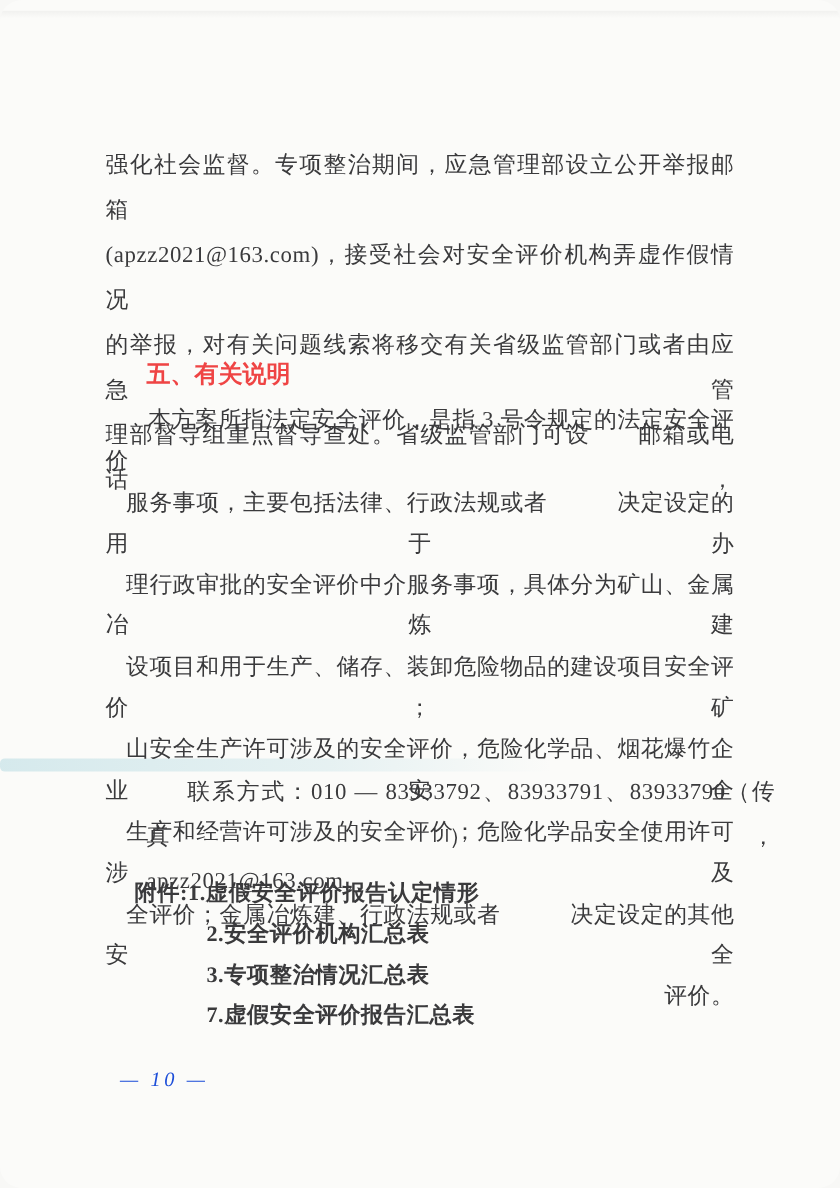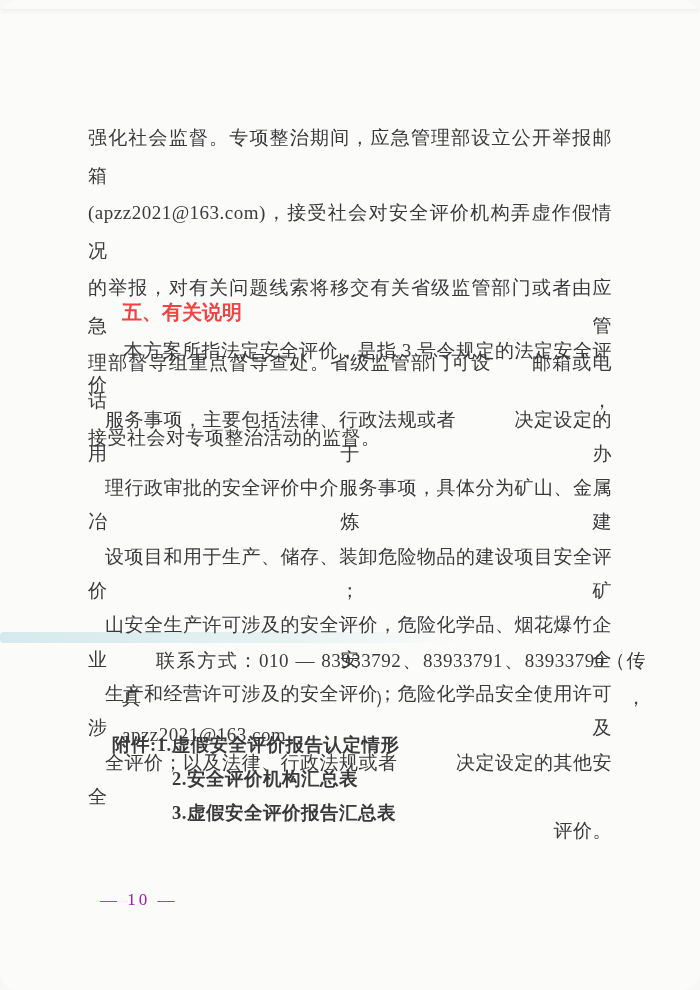--- a/index.html
+++ b/index.html
@@ -80,58 +80,59 @@
   .att-first { padding-left: 24px; }
   .att-item  { padding-left: 84px; }
 
   .footer {
     position: absolute;
     top: 886px;
     left: 100px;
     font-size: 17px;
     line-height: 28px;
     letter-spacing: 3px;
-    color: #a21caf;
+    color: #1d4ed8;
+    font-style: italic;
   }
 </style>
 </head>
 <body>
 
 <div class="page">
 
   <div class="scan-band-top"></div>
   <div class="scan-band-blue"></div>
 
   <div class="block p1">
     <div class="line j">强化社会监督。专项整治期间，应急管理部设立公开举报邮箱</div>
     <div class="line j">(apzz2021@163.com)，接受社会对安全评价机构弄虚作假情况</div>
     <div class="line j">的举报，对有关问题线索将移交有关省级监管部门或者由应急管</div>
     <div class="line j">理部督导组重点督导查处。省级监管部门可设　　邮箱或电话，</div>
-    <div class="line">接受社会对专项整治活动的监督。</div>
   </div>
 
   <h2 class="heading">五、有关说明</h2>
 
   <div class="block p2">
     <div class="line j indent">本方案所指法定安全评价，是指 3 号令规定的法定安全评价</div>
     <div class="line j">服务事项，主要包括法律、行政法规或者　　　决定设定的用于办</div>
     <div class="line j">理行政审批的安全评价中介服务事项，具体分为矿山、金属冶炼建</div>
     <div class="line j">设项目和用于生产、储存、装卸危险物品的建设项目安全评价；矿</div>
     <div class="line j">山安全生产许可涉及的安全评价，危险化学品、烟花爆竹企业安全</div>
     <div class="line j">生产和经营许可涉及的安全评价；危险化学品安全使用许可涉及</div>
-    <div class="line j">全评价；以及法律、行政法规或者　　　决定设定的其他安全</div>
+    <div class="line j">全评价；金属冶炼建、行政法规或者　　　决定设定的其他安全</div>
     <div class="line">评价。</div>
   </div>
 
   <div class="block contact">
     <div class="line j indent">联系方式：010 — 83933792、83933791、83933790（传真），</div>
     <div class="line">apzz2021@163.com。</div>
   </div>
 
   <div class="block attachments">
     <div class="line att-first"><span>附件:</span><span>1.虚假安全评价报告认定情形</span></div>
     <div class="line att-item">2.安全评价机构汇总表</div>
-    <div class="line att-item">3.虚假安全评价报告汇总表</div>
+    <div class="line att-item">3.专项整治情况汇总表</div>
+    <div class="line att-item">7.虚假安全评价报告汇总表</div>
   </div>
 
   <div class="footer">— 10 —</div>
 
 </div>
 
 </body></html>

